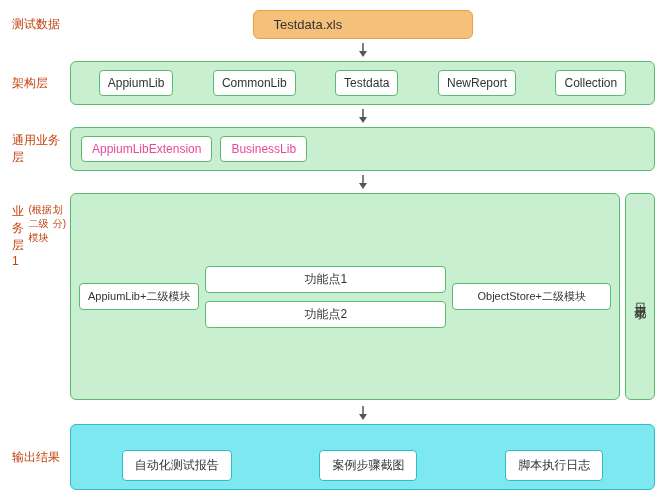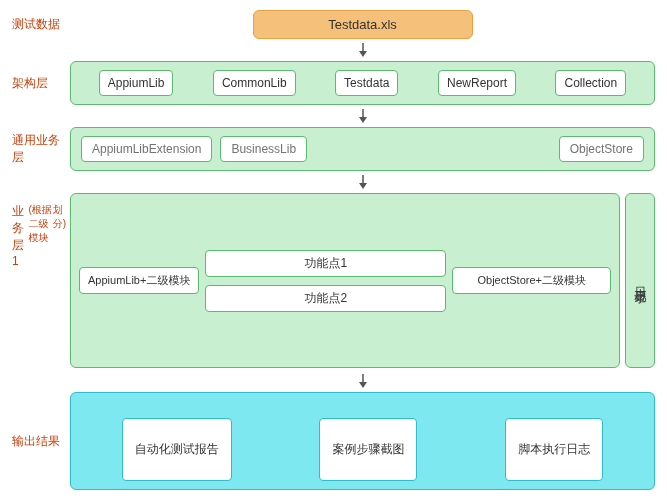--- a/index.html
+++ b/index.html
@@ -23,21 +23,21 @@
 
     
     .testdata-box {
       background: #f4c07a;
       border: 1.5px solid #e8a040;
       border-radius: 6px;
       padding: 6px 20px;
       font-size: 13px;
       color: #333;
       width: 220px;
-      text-align: center;
+      text-align: left;
     }
 
     
     .arch-container {
       background: #c8f0d0;
       border: 1.5px solid #5cba6e;
       border-radius: 6px;
       width: 100%;
       padding: 8px 10px;
       display: flex;
@@ -69,21 +69,21 @@
       justify-content: flex-start;
       gap: 8px;
     }
 
     .common-box {
       background: #fff;
       border: 1.5px solid #5cba6e;
       border-radius: 4px;
       padding: 5px 10px;
       font-size: 12px;
-      color: #737373;
+      color: #ec4899;
       text-align: center;
       white-space: nowrap;
     }
 
     .biz-main-container {
       background: #c8f0d0;
       border: 1.5px solid #5cba6e;
       border-radius: 6px;
       flex: 1;
       padding: 8px;
@@ -160,21 +160,21 @@
       display: flex;
       align-items: center;
       justify-content: space-around;
       gap: 6px;
     }
 
     .output-box {
       background: #fff;
       border: 1.5px solid #30bcc8;
       border-radius: 4px;
-      padding: 22px 12px;
+      padding: 6px 12px;
       font-size: 12px;
       color: #333;
       text-align: center;
       white-space: nowrap;
       margin-top: 17px;
     }
 
     .full-row {
       display: flex;
       align-items: stretch;
@@ -256,21 +256,20 @@
     </div>
   </div>
 
   <div class="full-row">
     <div class="label-col">通用业务层</div>
     <div class="content-col">
       <div class="common-container">
         <div class="common-box">AppiumLibExtension</div>
         <div class="common-box">BusinessLib</div>
         <div style="flex:1"></div>
-        <div class="common-box">ObjectStore</div>
       </div>
     </div>
   </div>
 
   <div class="full-row">
     <div class="label-col"></div>
     <div class="content-col arrow-center">
       <svg width="12" height="14">
         <line x1="6" y1="0" x2="6" y2="8" stroke="#555" stroke-width="1.5"></line>
         <polygon points="2,8 10,8 6,14" fill="#555"></polygon>

